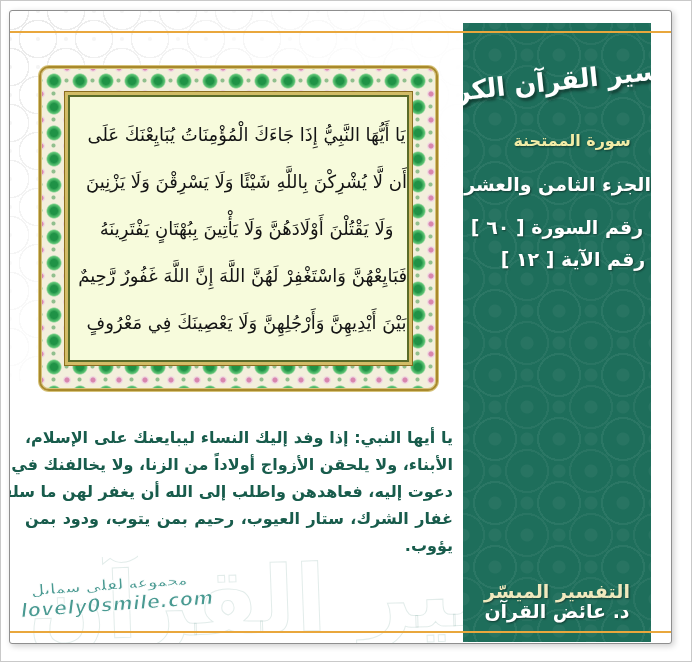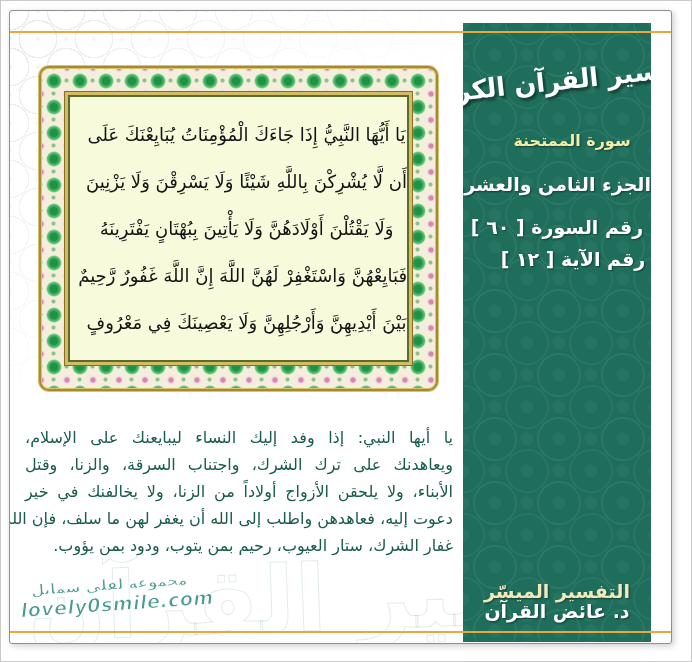--- a/index.html
+++ b/index.html
@@ -60,21 +60,21 @@
     overflow:hidden;direction:rtl;padding-left:16px;
   }
   .verse-line{
     text-align:center;white-space:nowrap;
     font-size:18px;line-height:47px;color:#141414;
   }
 
   
   .tafsir{
     position:absolute;left:15px;top:413px;width:428px;z-index:3;
-    direction:rtl;color:#185C4C;font-weight:normal;font-size:16px;
+    direction:rtl;color:#185C4C;font-weight:bold;font-size:16px;
   }
   .tafsir-line{line-height:27px;text-align:justify;text-align-last:justify;white-space:nowrap;}
   .tafsir-line:last-child{text-align-last:right;white-space:normal;}
 
   
   .site-watermark{
     position:absolute;left:10px;top:566px;width:180px;z-index:7;
     transform:rotate(-4deg);text-align:center;line-height:1.15;
   }
   .wm-ar{
@@ -138,21 +138,20 @@
       <div class="verse-line">يَا أَيُّهَا النَّبِيُّ إِذَا جَاءَكَ الْمُؤْمِنَاتُ يُبَايِعْنَكَ عَلَى</div>
       <div class="verse-line">أَن لَّا يُشْرِكْنَ بِاللَّهِ شَيْئًا وَلَا يَسْرِقْنَ وَلَا يَزْنِينَ</div>
       <div class="verse-line">وَلَا يَقْتُلْنَ أَوْلَادَهُنَّ وَلَا يَأْتِينَ بِبُهْتَانٍ يَفْتَرِينَهُ</div>
       <div class="verse-line">فَبَايِعْهُنَّ وَاسْتَغْفِرْ لَهُنَّ اللَّهَ إِنَّ اللَّهَ غَفُورٌ رَّحِيمٌ</div>
       <div class="verse-line">بَيْنَ أَيْدِيهِنَّ وَأَرْجُلِهِنَّ وَلَا يَعْصِينَكَ فِي مَعْرُوفٍ</div>
     </div>
   </div>
 
   <div class="tafsir">
     <div class="tafsir-line">يا أيها النبي: إذا وفد إليك النساء ليبايعنك على الإسلام،</div>
-    <div class="tafsir-line">ويعاهدنك على ترك الشرك، واجتناب السرقة، والزنا، وقتل</div>
     <div class="tafsir-line">الأبناء، ولا يلحقن الأزواج أولاداً من الزنا، ولا يخالفنك في خير</div>
     <div class="tafsir-line">دعوت إليه، فعاهدهن واطلب إلى الله أن يغفر لهن ما سلف، فإن الله</div>
     <div class="tafsir-line">غفار الشرك، ستار العيوب، رحيم بمن يتوب، ودود بمن يؤوب.</div>
   </div>
 
   <div class="site-watermark">
     <div class="wm-ar">مجموعة لفلي سمايل</div>
     <div class="wm-en">lovely0smile.com</div>
   </div>
 

